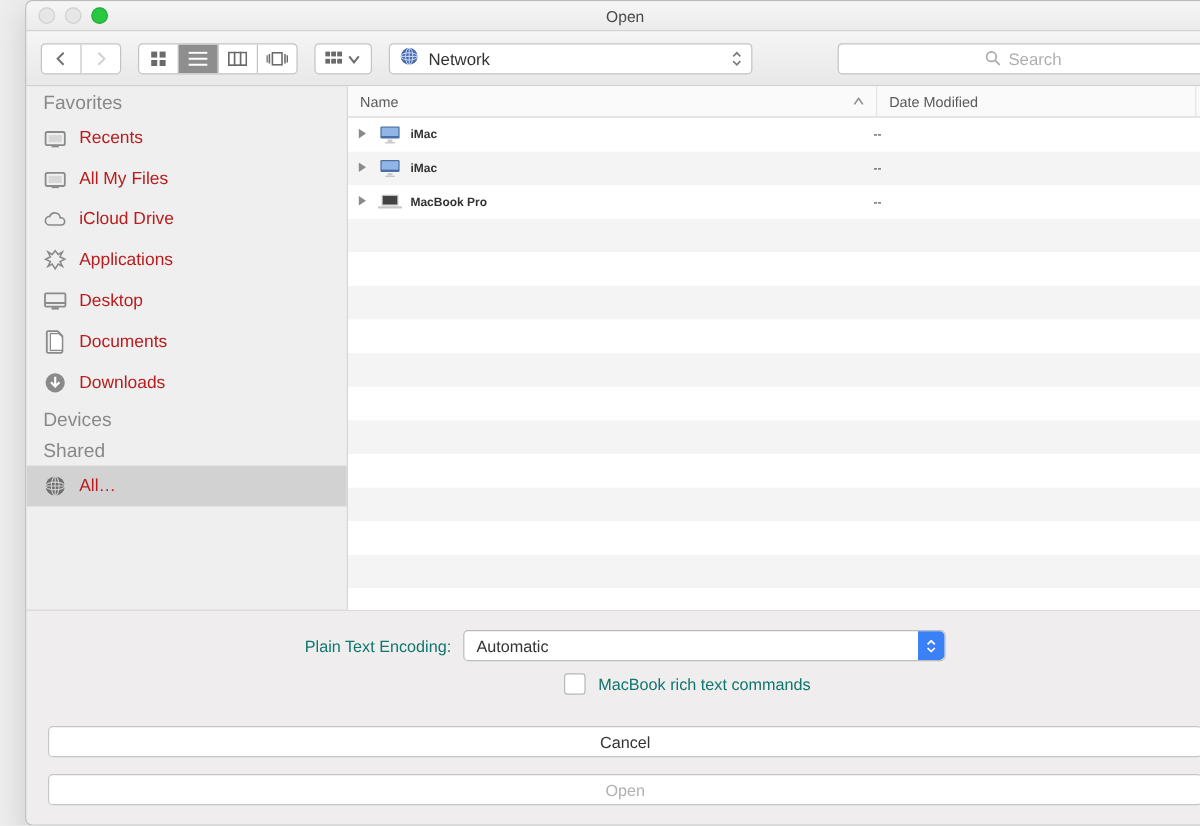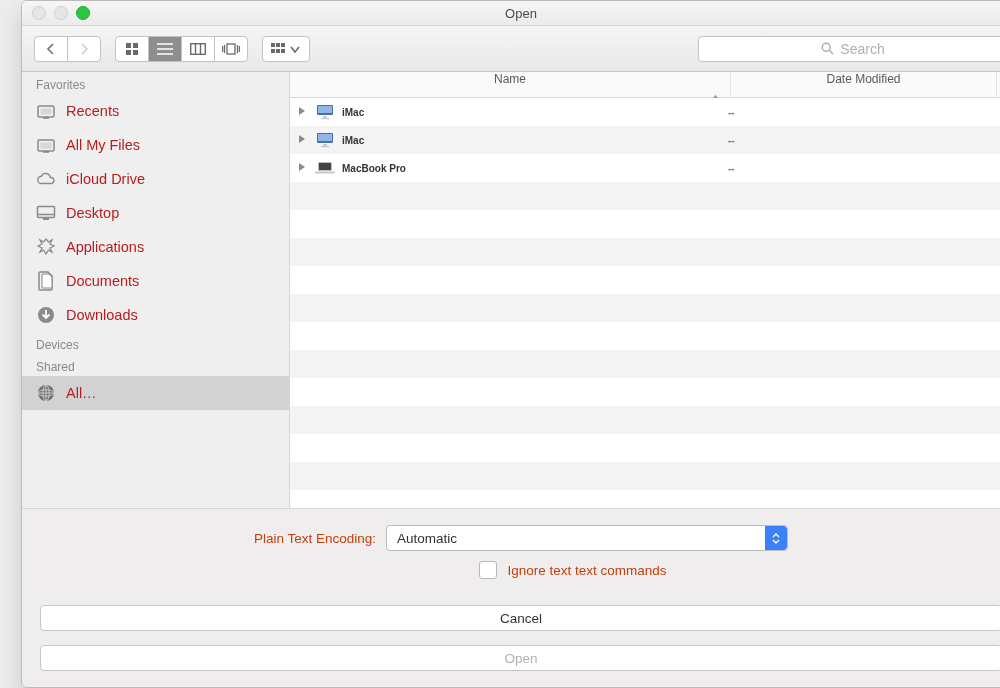--- a/index.html
+++ b/index.html
@@ -17,43 +17,43 @@
   .seg .btn:last-child{border-right:none;}
   .seg .btn.active{background:#8e8e8e;color:#fff;}
   .seg .btn svg{display:block;}
   .location{display:flex;align-items:center;height:24px;border:1px solid #c3c3c3;border-radius:4px;background:#fff;min-width:285px;padding:0 8px;gap:8px;}
   .location .globe{width:16px;height:16px;}
   .stepper{display:flex;flex-direction:column;margin-left:auto;line-height:7px;color:#7d7d7d;}
   .search{display:flex;align-items:center;height:24px;border:1px solid #c3c3c3;border-radius:4px;background:#fff;flex:1;min-width:200px;padding:0 24px;gap:6px;color:#b0b0b0;justify-content:center;max-width:260px;margin-left:auto;}
   .search svg{flex:0 0 auto;}
   .body{flex:1;display:flex;min-height:0;}
   .sidebar{width:267px;background:#f0efef;border-right:1px solid #d6d5d5;overflow:hidden;}
-  .sidebar .group-label{color:#8a898a;font-size:12px;font-weight:500;padding:6px 14px 2px;}
+  .sidebar .group-label{color:#8a898a;font-size:16px;font-weight:500;padding:6px 14px 2px;}
   .side-item{display:flex;align-items:center;gap:10px;padding:7px 14px;font-size:14.5px;color:#b91c1c;}
   .side-item.active{background:#d3d2d2;}
   .side-icon{width:20px;height:20px;display:flex;align-items:center;justify-content:center;color:#7b7b7b;}
   .main{flex:1;display:flex;flex-direction:column;background:#fff;}
   .cols{height:25px;display:flex;align-items:center;border-bottom:1px solid #d9d8d8;background:#fafafa;font-size:12px;color:#5a5a5a;}
-  .col{padding:0 10px;display:flex;align-items:center;gap:6px;height:100%;flex-direction:column;}
+  .col{padding:0 10px;display:flex;align-items:center;gap:6px;height:100%;}
   .col.name{flex:0 0 420px;border-right:1px solid #e3e3e3;}
   .col.date{flex:0 0 245px;border-right:1px solid #e3e3e3;}
   .col.extra{flex:1;}
   .asc{margin-left:auto;color:#8b8b8b;font-size:11px;}
   .rows{flex:1;overflow:auto;}
   .row{display:flex;align-items:center;height:28px;font-size:10px;font-weight:bold;}
   .row:nth-child(odd){background:#fff;}
   .row:nth-child(even){background:#f5f4f4;}
   .row .disclosure{width:24px;text-align:center;color:#8a8a8a;}
   .row .ficon{width:22px;height:18px;display:flex;align-items:center;justify-content:center;margin-right:6px;}
   .row .rname{flex:0 0 366px;padding-right:10px;}
   .row .rdate{flex:0 0 245px;color:#6f6f6f;padding-left:10px;}
   .bottom{border-top:1px solid #d7d6d6;background:#efeded;display:flex;flex-direction:column;}
   .opts{display:flex;flex-direction:column;align-items:center;gap:10px;padding:16px 0;}
   .optrow{display:flex;align-items:center;gap:10px;}
-  .label{font-size:13.5px;color:#c2410c;}
+  .label{font-size:13.5px;color:#0f766e;}
   .select{width:390px;height:24px;border:1px solid #bcbcbc;border-radius:4px;background:#fff;display:flex;align-items:center;padding-left:10px;position:relative;font-size:13.5px;}
   .select .cap{position:absolute;right:0;top:0;bottom:0;width:22px;background:#3a81f7;border-top-right-radius:4px;border-bottom-right-radius:4px;display:flex;align-items:center;justify-content:center;flex-direction:column;gap:1px;}
   .cap svg{display:block;}
   .check{width:16px;height:16px;border:1px solid #b8b8b8;border-radius:3px;background:#fff;}
   .actions{display:flex;justify-content:flex-end;gap:14px;padding:10px 18px 16px;flex-direction:column;}
   .pbtn{min-width:84px;height:24px;border:1px solid #c7c6c6;border-radius:4px;background:#fff;font-size:13.5px;display:flex;align-items:center;justify-content:center;}
   .pbtn.disabled{color:#b2b1b1;}
 </style>
 </head>
 <body>
@@ -134,20 +134,36 @@
               <rect x="10" y="1" width="4" height="4"></rect>
               <rect x="0" y="7" width="4" height="4"></rect>
               <rect x="5" y="7" width="4" height="4"></rect>
               <rect x="10" y="7" width="4" height="4"></rect>
             </g>
           <path d="M20 5l4 5 4-5" fill="none" stroke="#6a6a6a" stroke-width="1.6"></path>
         </svg>
       </div>
     </div>
 
+    <div class="location">
+      <span>
+        <svg class="globe" viewBox="0 0 16 16">
+            <circle cx="8" cy="8" r="7" fill="#4b6aa8"></circle>
+            <ellipse cx="8" cy="8" rx="7" ry="3" fill="none" stroke="#cfe0ff" stroke-width="0.8"></ellipse>
+            <path d="M8 1v14M1 8h14" stroke="#cfe0ff" stroke-width="0.8" fill="none"></path>
+            <ellipse cx="8" cy="8" rx="3" ry="7" fill="none" stroke="#cfe0ff" stroke-width="0.8"></ellipse>
+          </svg>
+      </span>
+      <span style="font-size:14px;">Network</span>
+      <span class="stepper">
+        <svg width="8" height="14" viewBox="0 0 8 14">
+            <path d="M1 5l3-3 3 3M1 9l3 3 3-3" fill="none" stroke="#7d7d7d" stroke-width="1.4"></path>
+          </svg>
+      </span>
+    </div>
 
     <div class="search">
       <svg width="13" height="13" viewBox="0 0 13 13">
           <circle cx="5.2" cy="5.2" r="4" fill="none" stroke="#a9a9a9" stroke-width="1.4"></circle>
           <line x1="8.5" y1="8.5" x2="12" y2="12" stroke="#a9a9a9" stroke-width="1.4"></line>
         </svg>
       <span style="font-size:14px;">Search</span>
     </div>
   </div>
 
@@ -177,35 +193,35 @@
         <div class="side-item">
           <span class="side-icon">
             <svg width="22" height="16" viewBox="0 0 22 16">
               <path d="M6 13a4 4 0 010-8 5 5 0 019.6 1.4A3.3 3.3 0 0117 13H6z" fill="none" stroke="#8a8a8a" stroke-width="1.5"></path>
             </svg>
           </span>
           <span>iCloud Drive</span>
         </div>
         <div class="side-item">
           <span class="side-icon">
+            <svg width="20" height="20" viewBox="0 0 20 20">
+              <path d="M10 2l2.5 3L16 3l-2 4 4 2-4 2 2 4-3.5-2L10 17l-2.5-4L4 15l2-4-4-2 4-2-2-4 3.5 2z" fill="none" stroke="#8a8a8a" stroke-width="1.3"></path>
+            </svg>
+          </span>
+          <span>Applications</span>
+        </div>
+        <div class="side-item">
+          <span class="side-icon">
             <svg width="20" height="16" viewBox="0 0 20 16">
               <rect x="1.5" y="1.5" width="17" height="11" rx="1" fill="none" stroke="#8a8a8a" stroke-width="1.5"></rect>
               <line x1="1.5" y1="9.5" x2="18.5" y2="9.5" stroke="#8a8a8a" stroke-width="1.5"></line>
               <rect x="7" y="13" width="6" height="2" fill="#8a8a8a"></rect>
             </svg>
           </span>
           <span>Desktop</span>
-        </div>
-        <div class="side-item">
-          <span class="side-icon">
-            <svg width="20" height="20" viewBox="0 0 20 20">
-              <path d="M10 2l2.5 3L16 3l-2 4 4 2-4 2 2 4-3.5-2L10 17l-2.5-4L4 15l2-4-4-2 4-2-2-4 3.5 2z" fill="none" stroke="#8a8a8a" stroke-width="1.3"></path>
-            </svg>
-          </span>
-          <span>Applications</span>
         </div>
         <div class="side-item">
           <span class="side-icon">
             <svg width="18" height="20" viewBox="0 0 18 20">
               <path d="M3 1h8l4 4v13a1 1 0 01-1 1H3a1 1 0 01-1-1V2a1 1 0 011-1z" fill="none" stroke="#8a8a8a" stroke-width="1.5"></path>
               <path d="M5 3h7l3 3v11H5z" fill="#fff" stroke="#8a8a8a" stroke-width="1"></path>
             </svg>
           </span>
           <span>Documents</span>
         </div>
@@ -319,21 +335,21 @@
                 <path d="M1 4l3-3 3 3" fill="none" stroke="#fff" stroke-width="1.4"></path>
               </svg>
             <svg width="8" height="5" viewBox="0 0 8 5">
                 <path d="M1 1l3 3 3-3" fill="none" stroke="#fff" stroke-width="1.4"></path>
               </svg>
           </span>
         </div>
       </div>
       <div class="optrow" style="margin-left:104px;">
         <span class="check"></span>
-        <span class="label">Ignore text text commands</span>
+        <span class="label">MacBook rich text commands</span>
       </div>
     </div>
     <div class="actions">
       <div class="pbtn">
           <span>Cancel</span>
         </div>
       <div class="pbtn disabled">
           <span>Open</span>
         </div>
     </div>

